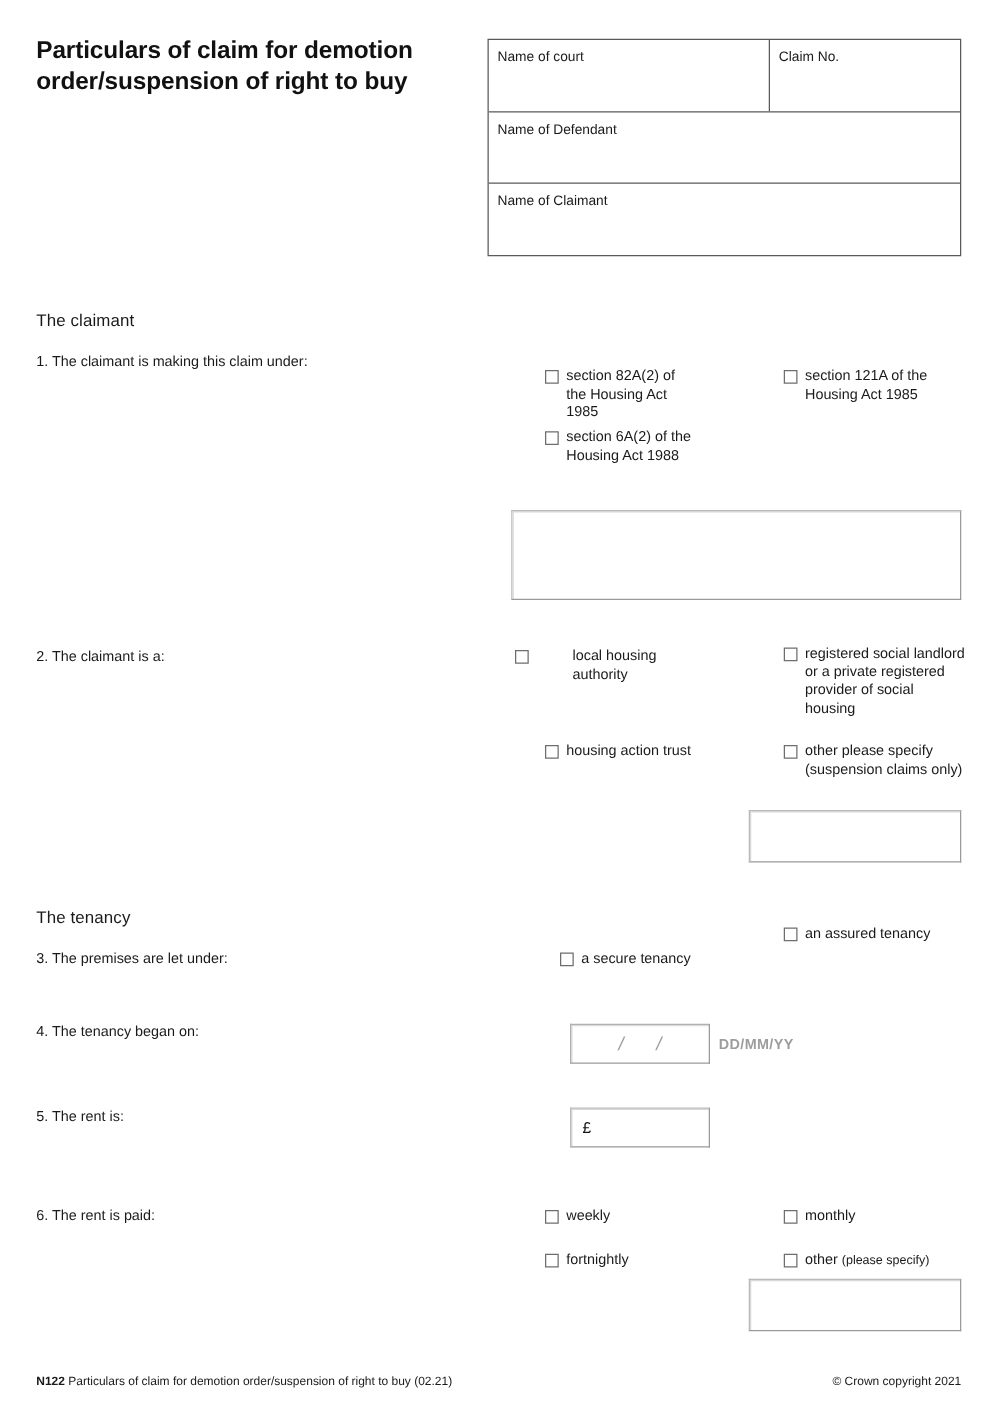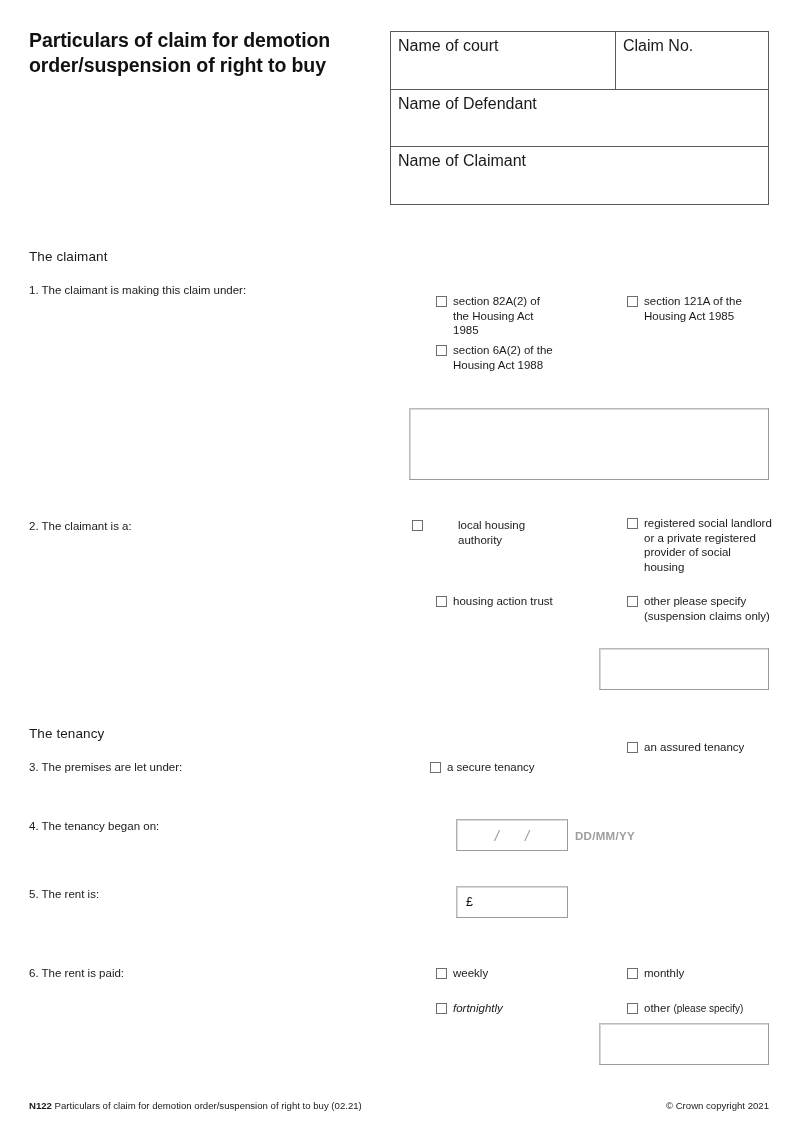--- a/index.html
+++ b/index.html
@@ -42,21 +42,21 @@
   .hb-row { position: relative; width: 100%; border-bottom: 1px solid #5a5a5a; }
   .hb-row:last-child { border-bottom: none; }
   .hb-row.r1 { height: 58px; display: flex; }
   .hb-row.r2 { height: 57px; }
   .hb-row.r3 { height: 57px; }
   .hb-cell { position: relative; height: 100%; padding: 7px 0 0 7px; }
   .hb-cell.left { width: 225px; border-right: 1px solid #5a5a5a; }
   .hb-cell.right { flex: 1; }
   .hb-cell.full { width: 100%; }
   .hb-label {
-    font-size: 16px;
+    font-size: 11px;
     line-height: 14px;
     color: #1a1a1a;
   }
 
   
   .section-heading {
     position: absolute;
     font-size: 13.5px;
     color: #1a1a1a;
     letter-spacing: 0.1px;
@@ -236,21 +236,21 @@
     <span class="cb-box"></span>
     <span class="cb-text">other please specify (suspension claims only)</span>
   </div>
 
   <div class="inbox" style="left:599px; top:648px; width:170px; height:42px;"></div>
 
   <div class="section-heading" style="left:29px; top:726px;">The tenancy</div>
 
   <div class="q-label" style="left:29px; top:760px; width:380px;">3. The premises are let under:</div>
 
-  <div class="cb-opt" style="left:418px; top:760px; width:150px;padding-left:12px;">
+  <div class="cb-opt" style="left:436px; top:760px; width:150px;padding-left:12px;">
     <span class="cb-box"></span>
     <span class="cb-text">a secure tenancy</span>
   </div>
 
   <div class="cb-opt" style="left:627px; top:740px; width:150px;">
     <span class="cb-box"></span>
     <span class="cb-text">an assured tenancy</span>
   </div>
 
   <div class="q-label" style="left:29px; top:819px; width:380px;">4. The tenancy began on:</div>
@@ -267,21 +267,21 @@
     <span class="pound">£</span>
   </div>
 
   <div class="q-label" style="left:29px; top:966px; width:380px;">6. The rent is paid:</div>
 
   <div class="cb-opt" style="left:436px; top:966px; width:130px;">
     <span class="cb-box"></span>
     <span class="cb-text">weekly</span>
   </div>
 
-  <div class="cb-opt" style="left:436px; top:1001px; width:130px;font-style:italic;">
+  <div class="cb-opt" style="left:436px; top:1001px; width:130px;">
     <span class="cb-box"></span>
     <span class="cb-text">fortnightly</span>
   </div>
 
   <div class="cb-opt" style="left:627px; top:966px; width:130px;">
     <span class="cb-box"></span>
     <span class="cb-text">monthly</span>
   </div>
 
   <div class="cb-opt" style="left:627px; top:1001px; width:145px;">

